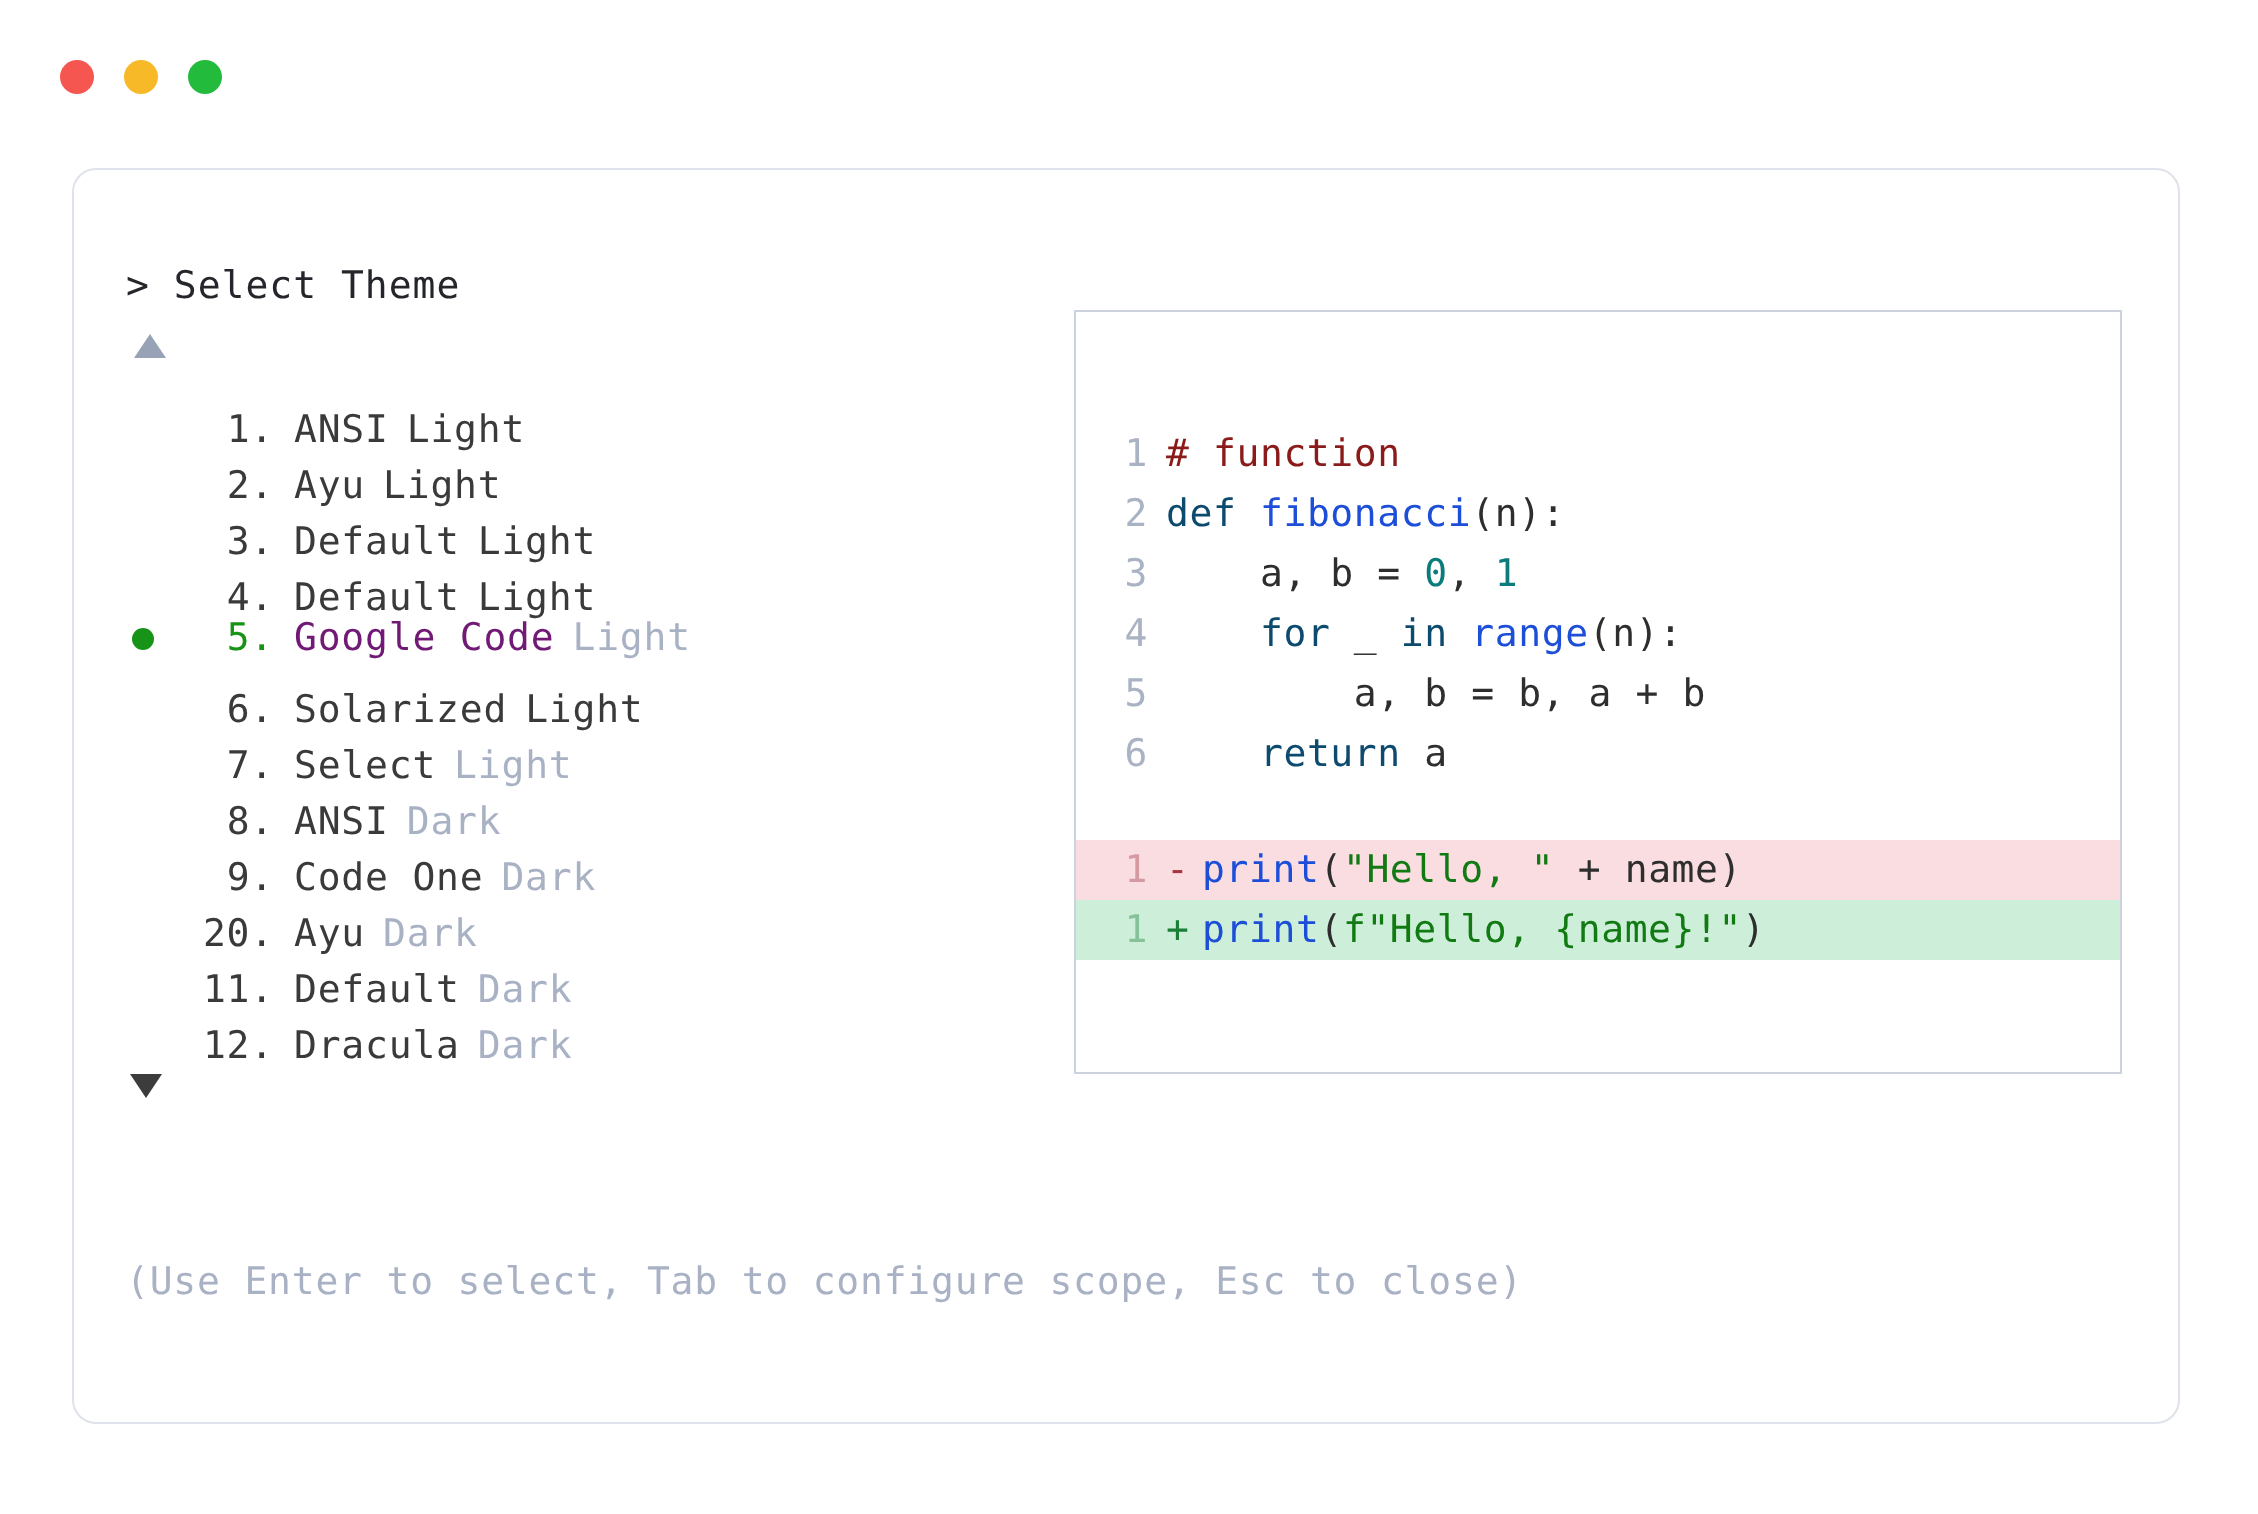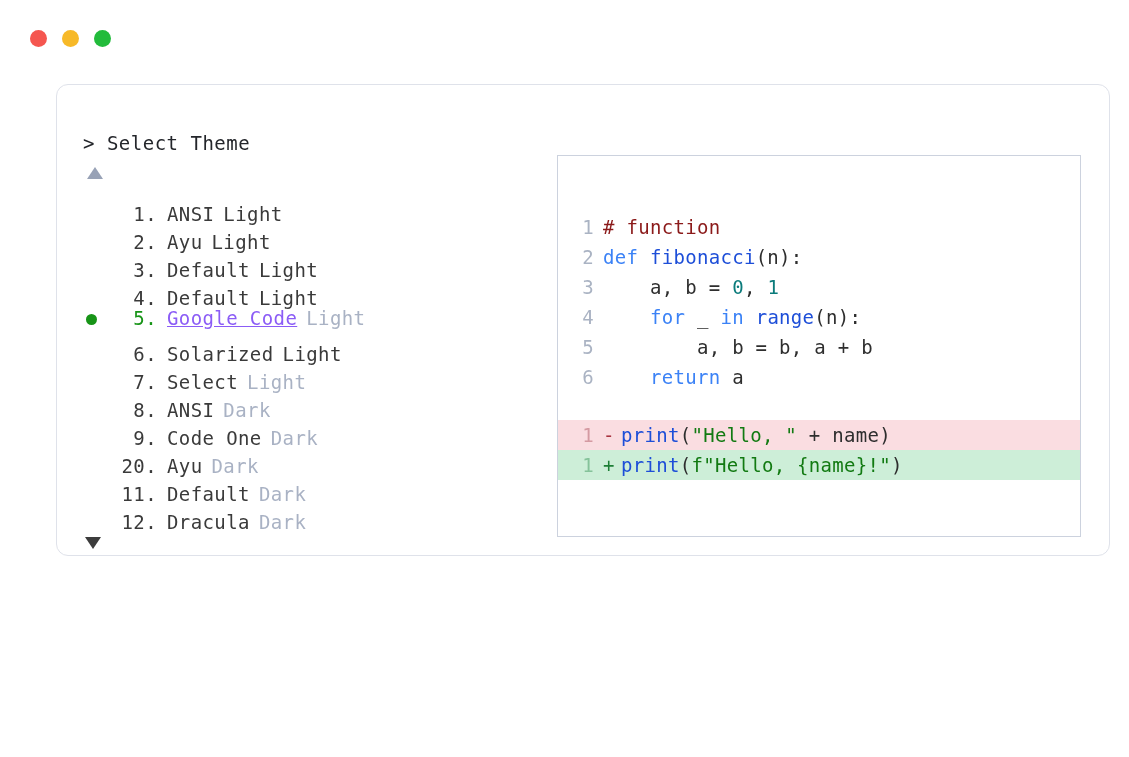--- a/index.html
+++ b/index.html
@@ -32,26 +32,25 @@
   .dot-close  { background: #f5564f; }
   .dot-min    { background: #f7b928; }
   .dot-max    { background: #22bb3b; }
 
   
   .card {
     position: absolute;
     left: 36px;
     top: 84px;
     width: 1054px;
-    height: 472px;
+    height: 628px;
     box-sizing: border-box;
     background: #ffffff;
     border: 1.5px solid #dfe2ea;
     border-radius: 12px;
-    margin-left: 20px;
   }
 
   .card-inner {
     position: relative;
     width: 100%;
     height: 100%;
   }
 
   
   .selector {
@@ -115,21 +114,21 @@
     flex: 0 0 44px;
     text-align: right;
     color: #3a3a3a;
   }
   .idx-sel { color: #179417; }
   .name {
     margin-left: 10px;
     color: #3a3a3a;
     text-align: right;
   }
-  .name-sel { color: #8b5cf6; text-decoration: underline; }
+  .name-sel { color: #701a75; }
   .variant {
     margin-left: 9px;
     color: #3a3a3a;
   }
   .variant-dim { color: #a9b2c4; }
 
   
   .hint {
     position: absolute;
     left: 26px;
@@ -194,21 +193,21 @@
   .diff-del           { background: #fadde1; }
   .diff-add           { background: #cdeed8; }
   .diff-del .ln       { color: #d49aa2; }
   .diff-add .ln       { color: #85c29a; }
   .diff-sign          { display: inline-block; width: 9px; padding-left: 9px; }
   .sign-del           { color: #a8343f; }
   .sign-add           { color: #1d7f36; }
 
   
   .tok-comment { color: #8b1a1a; }
-  .tok-kw      { color: #3b82f6; }
+  .tok-kw      { color: #0c4a6e; }
   .tok-fn      { color: #1d4ed8; }
   .tok-plain   { color: #2e2e2e; }
   .tok-num     { color: #0b7b7b; }
   .tok-str     { color: #127a12; }
 </style>
 </head>
 <body>
 
 <div class="titlebar">
   <span class="dot dot-close"></span>
@@ -232,20 +231,21 @@
           <div class="theme-row"><span class="bullet-cell"></span><span class="idx">7.</span><span class="name">Select</span><span class="variant variant-dim">Light</span></div>
           <div class="theme-row"><span class="bullet-cell"></span><span class="idx">8.</span><span class="name">ANSI</span><span class="variant variant-dim">Dark</span></div>
           <div class="theme-row"><span class="bullet-cell"></span><span class="idx">9.</span><span class="name">Code One</span><span class="variant variant-dim">Dark</span></div>
           <div class="theme-row"><span class="bullet-cell"></span><span class="idx">20.</span><span class="name">Ayu</span><span class="variant variant-dim">Dark</span></div>
           <div class="theme-row"><span class="bullet-cell"></span><span class="idx">11.</span><span class="name">Default</span><span class="variant variant-dim">Dark</span></div>
           <div class="theme-row"><span class="bullet-cell"></span><span class="idx">12.</span><span class="name">Dracula</span><span class="variant variant-dim">Dark</span></div>
         </div>
       <div class="arrow-down"></div>
     </div>
 
+    <div class="hint">(Use Enter to select, Tab to configure scope, Esc to close)</div>
 
     <div class="preview-wrap">
       <div class="preview-box">
         <div class="code" id="code-block"><div class="code-line"><span class="ln">1</span><span class="ltext"><span class="tok-comment"># function</span></span></div><div class="code-line"><span class="ln">2</span><span class="ltext"><span class="tok-kw">def </span><span class="tok-fn">fibonacci</span><span class="tok-plain">(n):</span></span></div><div class="code-line"><span class="ln">3</span><span class="ltext"><span class="tok-plain">    a, b = </span><span class="tok-num">0</span><span class="tok-plain">, </span><span class="tok-num">1</span></span></div><div class="code-line"><span class="ln">4</span><span class="ltext"><span class="tok-plain">    </span><span class="tok-kw">for</span><span class="tok-plain"> _ </span><span class="tok-kw">in</span><span class="tok-plain"> </span><span class="tok-fn">range</span><span class="tok-plain">(n):</span></span></div><div class="code-line"><span class="ln">5</span><span class="ltext"><span class="tok-plain">        a, b = b, a + b</span></span></div><div class="code-line"><span class="ln">6</span><span class="ltext"><span class="tok-plain">    </span><span class="tok-kw">return</span><span class="tok-plain"> a</span></span></div><div class="blank-line"></div><div class="code-line diff-line diff-del"><span class="ln">1</span><span class="diff-sign sign-del">-</span><span class="ltext"><span class="tok-fn">print</span><span class="tok-plain">(</span><span class="tok-str">"Hello, "</span><span class="tok-plain"> + name)</span></span></div><div class="code-line diff-line diff-add"><span class="ln">1</span><span class="diff-sign sign-add">+</span><span class="ltext"><span class="tok-fn">print</span><span class="tok-plain">(</span><span class="tok-str">f"Hello, {name}!"</span><span class="tok-plain">)</span></span></div></div>
       </div>
     </div>
 
   </div>
 </div>
 

